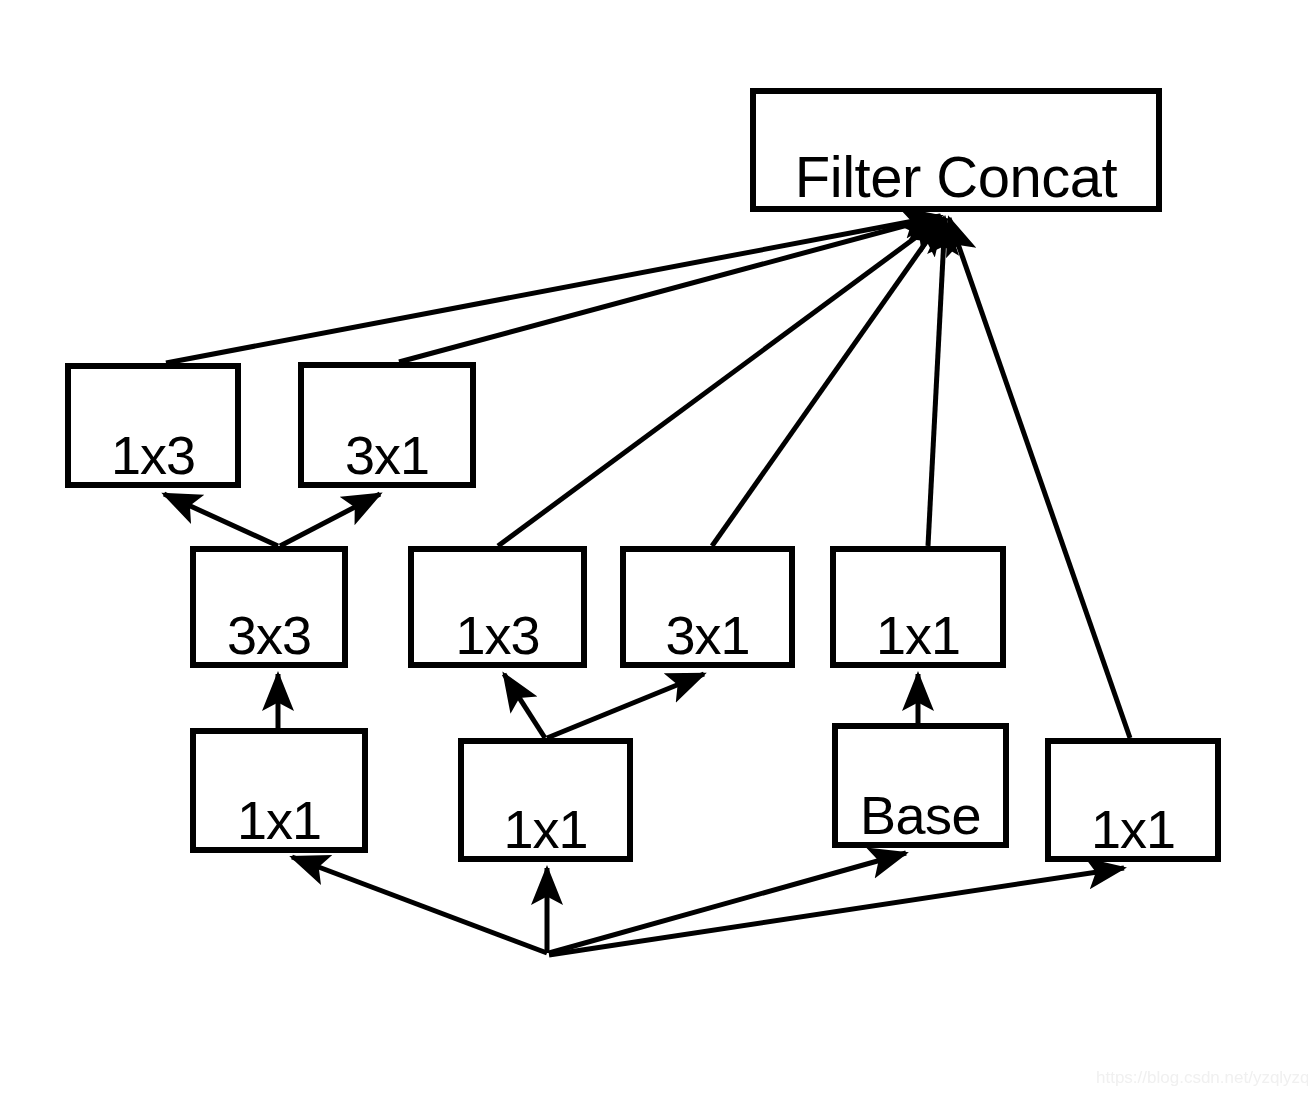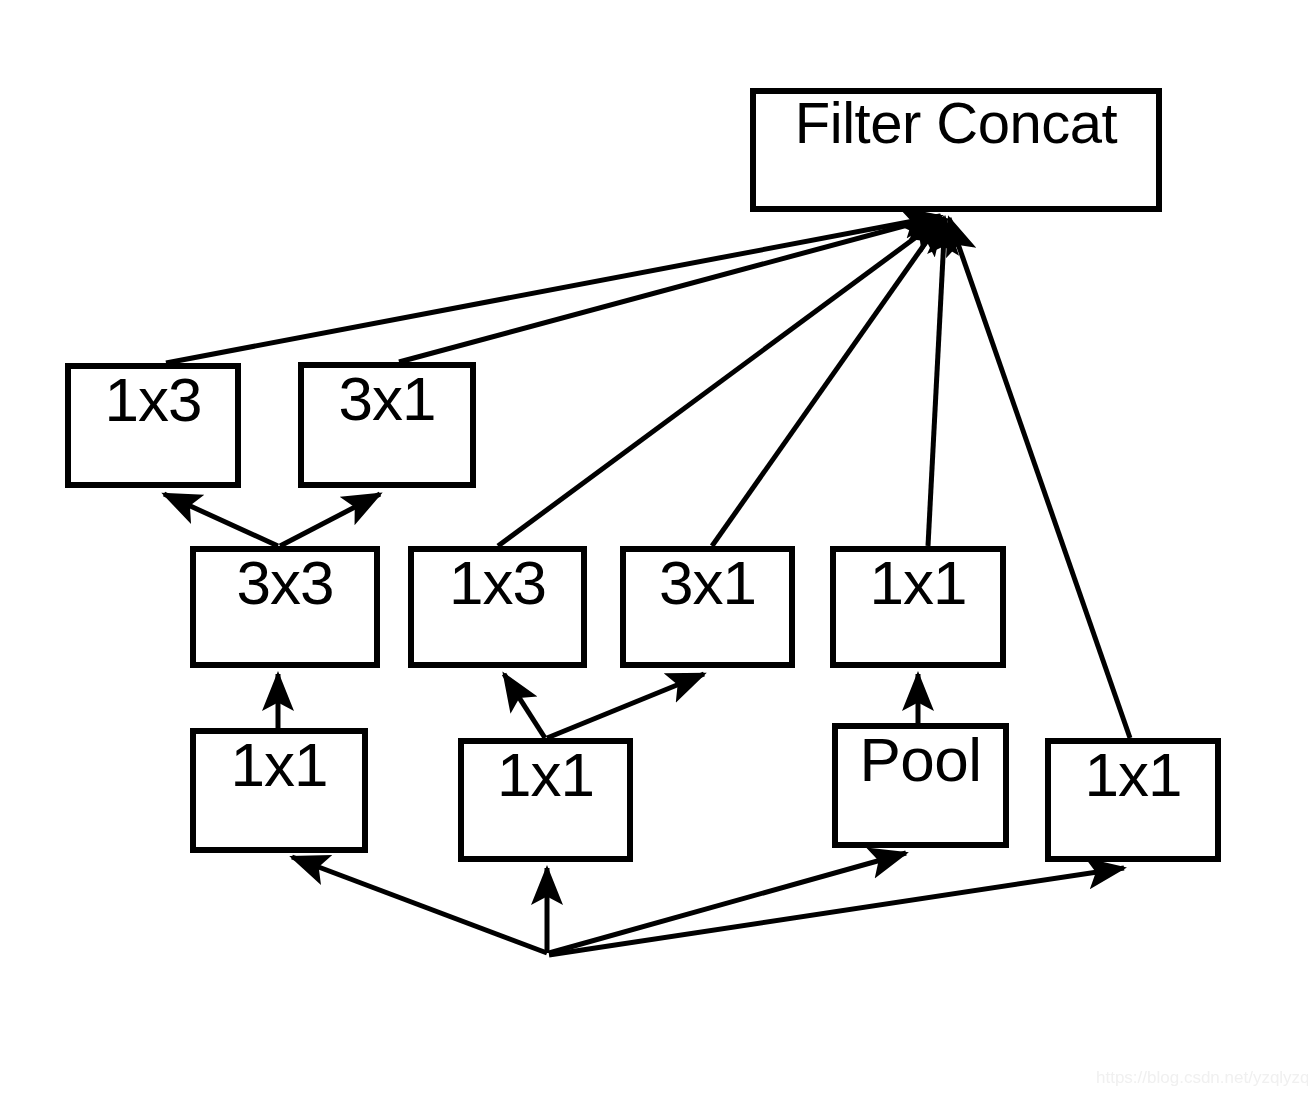--- a/index.html
+++ b/index.html
@@ -24,27 +24,27 @@
     top: 0;
     width: 1308px;
     height: 1099px;
   }
   .node-box {
     position: absolute;
     box-sizing: border-box;
     background: #ffffff;
     border: 6px solid #000000;
     display: flex;
-    align-items: flex-start;
+    align-items: flex-end;
     justify-content: center;
     z-index: 3;
   }
   .node-label {
     font-family: "Liberation Sans", sans-serif;
-    font-size: 62px;
+    font-size: 54px;
     line-height: 1;
     color: #000000;
     letter-spacing: -0.5px;
     white-space: nowrap;
   }
   .node-label.small-gap {
     letter-spacing: -1px;
   }
   #node-filter-concat .node-label {
     font-size: 58px;
@@ -129,21 +129,21 @@
   </div>
 
   <div class="node-box" id="node-top-1x3" style="left:65px; top:363px; width:176px; height:125px;">
     <span class="node-label small-gap">1x3</span>
   </div>
 
   <div class="node-box" id="node-top-3x1" style="left:298px; top:362px; width:178px; height:126px;">
     <span class="node-label small-gap">3x1</span>
   </div>
 
-  <div class="node-box" id="node-mid-3x3" style="left:190px; top:546px; width:190px; height:122px;">
+  <div class="node-box" id="node-mid-3x3" style="left:190px; top:546px; width:158px; height:122px;">
     <span class="node-label small-gap">3x3</span>
   </div>
 
   <div class="node-box" id="node-mid-1x3" style="left:408px; top:546px; width:179px; height:122px;">
     <span class="node-label small-gap">1x3</span>
   </div>
 
   <div class="node-box" id="node-mid-3x1" style="left:620px; top:546px; width:175px; height:122px;">
     <span class="node-label small-gap">3x1</span>
   </div>
@@ -154,21 +154,21 @@
 
   <div class="node-box" id="node-low-1x1-left" style="left:190px; top:728px; width:178px; height:125px;">
     <span class="node-label small-gap">1x1</span>
   </div>
 
   <div class="node-box" id="node-low-1x1-mid" style="left:458px; top:738px; width:175px; height:124px;">
     <span class="node-label small-gap">1x1</span>
   </div>
 
   <div class="node-box" id="node-pool" style="left:832px; top:723px; width:177px; height:125px;">
-    <span class="node-label">Pool</span>
+    <span class="node-label">Base</span>
   </div>
 
   <div class="node-box" id="node-low-1x1-right" style="left:1045px; top:738px; width:176px; height:124px;">
     <span class="node-label small-gap">1x1</span>
   </div>
 
 
   <div class="watermark" style="left:1096px; top:1068px;">https://blog.csdn.net/yzqlyzql</div>
 
 </div>

